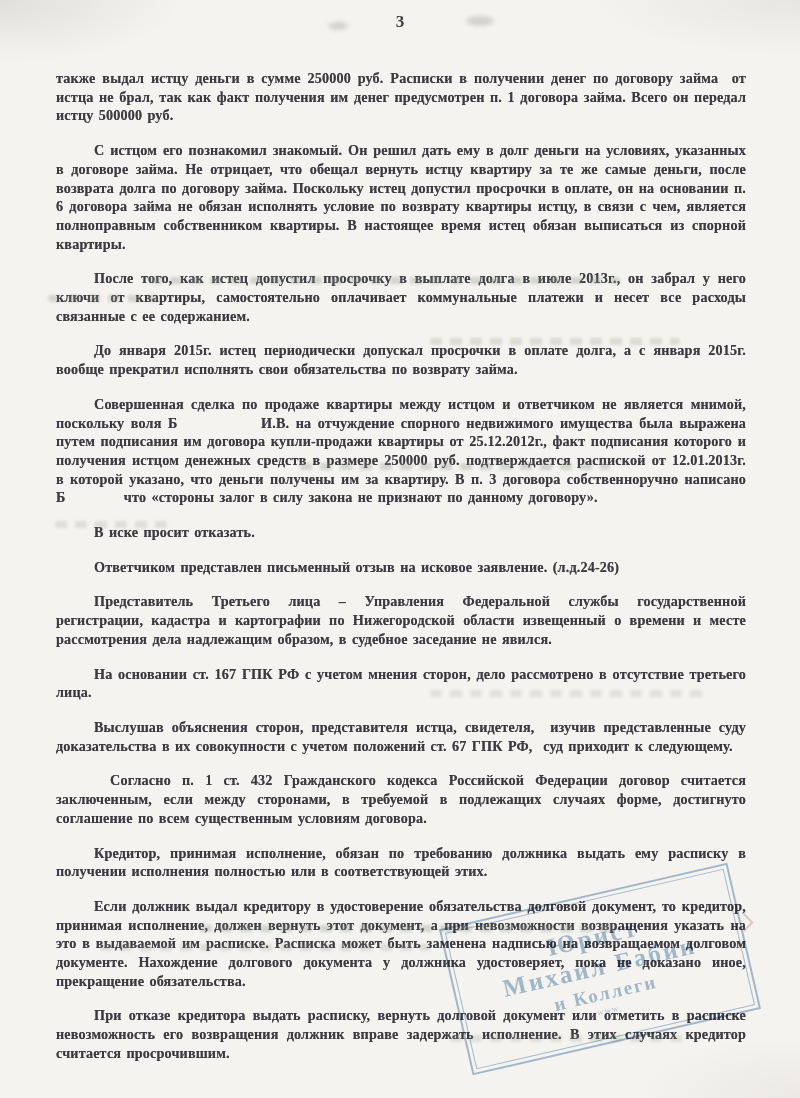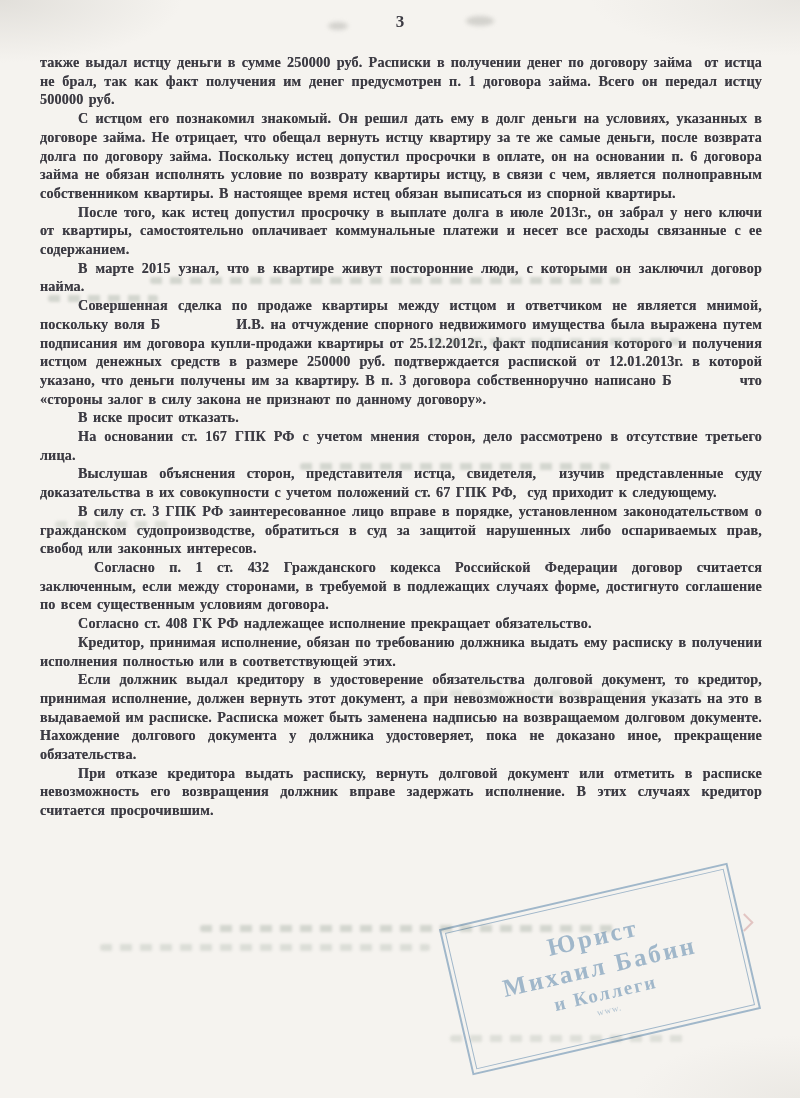--- a/index.html
+++ b/index.html
@@ -31,21 +31,21 @@
   }
   .doc-body{
     position:absolute;left:40px;top:53px;width:722px;
     font-size:14.2px;line-height:18.7px;
     font-weight:700;
     text-align:justify;
     letter-spacing:.15px;
     word-spacing:1.6px;
     text-shadow:0 0 .5px rgba(60,59,67,.65);
   }
-  .doc-body p{margin:0;}
+  .doc-body p{margin:16px;}
   .indent-none{text-indent:0;}
   .indent-normal{text-indent:38px;}
   .indent-large{text-indent:54px;}
   
   .stamp{
     position:absolute;left:452px;top:894px;width:296px;height:150px;
     transform:rotate(-13deg);
     border:2px solid var(--stamp);
     opacity:.72;
     mix-blend-mode:multiply;
@@ -95,28 +95,28 @@
 
   <div class="page-number">3</div>
 
   <div class="smudge" style="left:328px;top:22px;width:20px;height:8px;"></div>
   <div class="smudge" style="left:466px;top:16px;width:28px;height:10px;"></div>
 
   <div class="doc-body">
       <p class="indent-none">также выдал истцу деньги в сумме 250000 руб. Расписки в получении денег по договору займа &nbsp;от истца не брал, так как факт получения им денег предусмотрен п. 1 договора займа. Всего он передал истцу 500000 руб.</p>
       <p class="indent-normal">С истцом его познакомил знакомый. Он решил дать ему в долг деньги на условиях, указанных в договоре займа. Не отрицает, что обещал вернуть истцу квартиру за те же самые деньги, после возврата долга по договору займа. Поскольку истец допустил просрочки в оплате, он на основании п. 6 договора займа не обязан исполнять условие по возврату квартиры истцу, в связи с чем, является полноправным собственником квартиры. В настоящее время истец обязан выписаться из спорной квартиры.</p>
       <p class="indent-normal">После того, как истец допустил просрочку в выплате долга в июле 2013г., он забрал у него ключи от квартиры, самостоятельно оплачивает коммунальные платежи и несет все расходы связанные с ее содержанием.</p>
-      <p class="indent-normal">В марте 2015 узнал, что в квартире живут посторонние люди, с которыми он заключил договор найма.</p>
+      <p class="indent-normal">До января 2015г. истец периодически допускал просрочки в оплате долга, а с января 2015г. вообще прекратил исполнять свои обязательства по возврату займа.</p>
       <p class="indent-normal">Совершенная сделка по продаже квартиры между истцом и ответчиком не является мнимой, поскольку воля Б&nbsp;&nbsp;&nbsp;&nbsp;&nbsp;&nbsp;&nbsp;&nbsp;&nbsp;&nbsp;&nbsp;&nbsp; И.В. на отчуждение спорного недвижимого имущества была выражена путем подписания им договора купли-продажи квартиры от 25.12.2012г., факт подписания которого и получения истцом денежных средств в размере 250000 руб. подтверждается распиской от 12.01.2013г. в которой указано, что деньги получены им за квартиру. В п. 3 договора собственноручно написано Б&nbsp;&nbsp;&nbsp;&nbsp;&nbsp;&nbsp;&nbsp;&nbsp;&nbsp;&nbsp; что «стороны залог в силу закона не признают по данному договору».</p>
       <p class="indent-normal">В иске просит отказать.</p>
+      <p class="indent-normal">Ответчиком представлен письменный отзыв на исковое заявление. (л.д.24-26)</p>
+      <p class="indent-normal">Представитель Третьего лица – Управления Федеральной службы государственной регистрации, кадастра и картографии по Нижегородской области извещенный о времени и месте рассмотрения дела надлежащим образом, в судебное заседание не явился.</p>
       <p class="indent-normal">На основании ст. 167 ГПК РФ с учетом мнения сторон, дело рассмотрено в отсутствие третьего лица.</p>
       <p class="indent-normal">Выслушав объяснения сторон, представителя истца, свидетеля, &nbsp;изучив представленные суду доказательства в их совокупности с учетом положений ст. 67 ГПК РФ, &nbsp;суд приходит к следующему.</p>
-      <p class="indent-normal">В силу ст. 3 ГПК РФ заинтересованное лицо вправе в порядке, установленном законодательством о гражданском судопроизводстве, обратиться в суд за защитой нарушенных либо оспариваемых прав, свобод или законных интересов.</p>
       <p class="indent-large">Согласно п. 1 ст. 432 Гражданского кодекса Российской Федерации договор считается заключенным, если между сторонами, в требуемой в подлежащих случаях форме, достигнуто соглашение по всем существенным условиям договора.</p>
-      <p class="indent-normal">Согласно ст. 408 ГК РФ надлежащее исполнение прекращает обязательство.</p>
       <p class="indent-normal">Кредитор, принимая исполнение, обязан по требованию должника выдать ему расписку в получении исполнения полностью или в соответствующей этих.</p>
       <p class="indent-normal">Если должник выдал кредитору в удостоверение обязательства долговой документ, то кредитор, принимая исполнение, должен вернуть этот документ, а при невозможности возвращения указать на это в выдаваемой им расписке. Расписка может быть заменена надписью на возвращаемом долговом документе. Нахождение долгового документа у должника удостоверяет, пока не доказано иное, прекращение обязательства.</p>
       <p class="indent-normal">При отказе кредитора выдать расписку, вернуть долговой документ или отметить в расписке невозможность его возвращения должник вправе задержать исполнение. В этих случаях кредитор считается просрочившим.</p>
     </div>
 
   <div class="bleed" style="left:150px;top:277px;width:470px;"></div>
   <div class="bleed" style="left:48px;top:295px;width:110px;"></div>
   <div class="bleed" style="left:430px;top:338px;width:250px;opacity:.8;"></div>
   <div class="bleed" style="left:300px;top:463px;width:310px;"></div>
   <div class="bleed" style="left:55px;top:521px;width:120px;opacity:.7;"></div>

